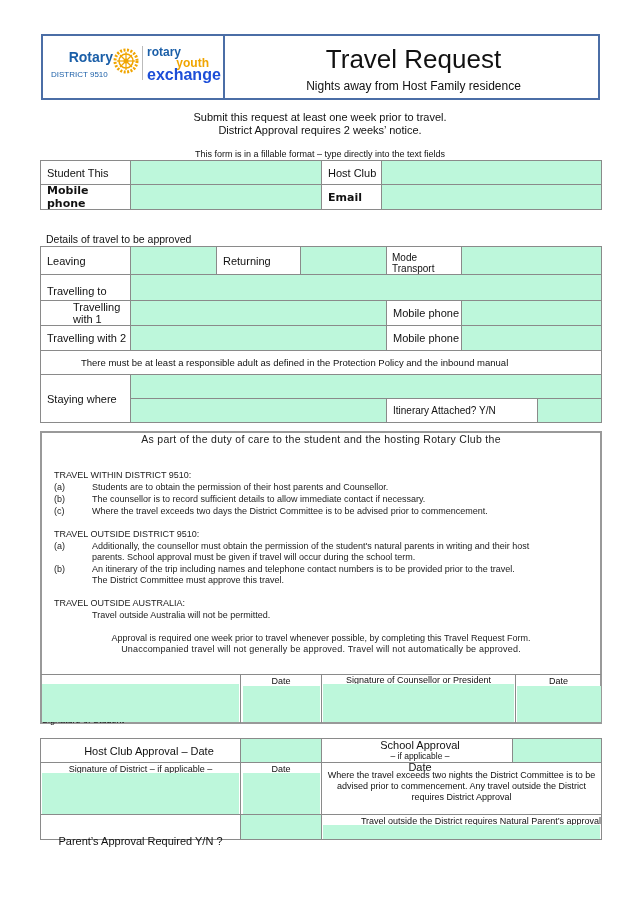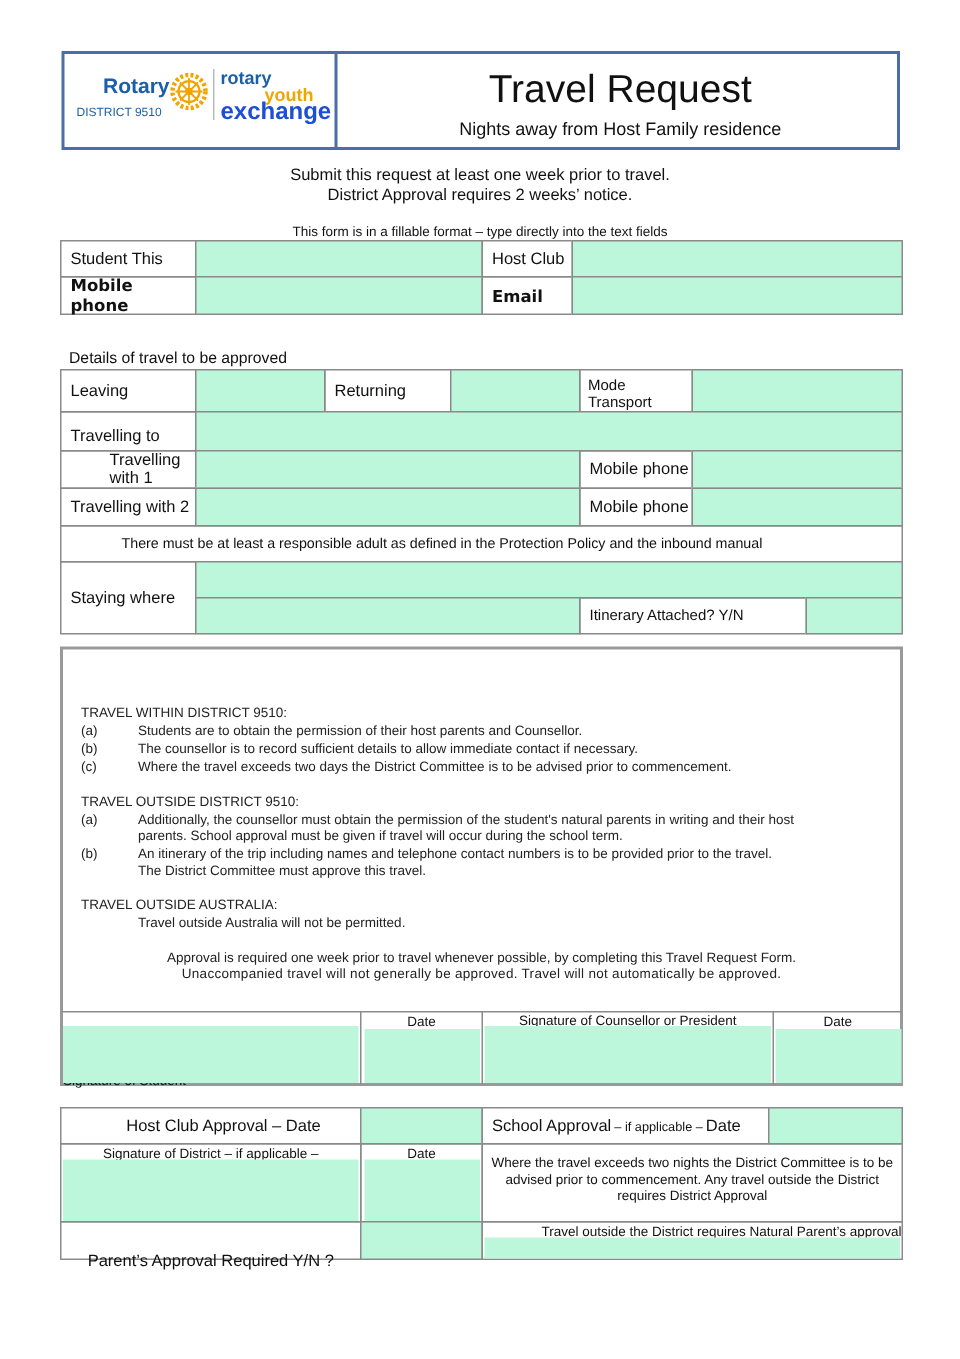--- a/index.html
+++ b/index.html
@@ -92,20 +92,21 @@
 <div class="cell lbl" style="left:40px;top:350px;width:562px;height:25px;font-size:9.5px;padding-left:40px;">There must be at least a responsible adult as defined in the Protection Policy and the inbound manual</div>
 
 <div class="cell lbl" style="left:40px;top:374px;width:91px;height:49px;">Staying where</div>
 <div class="cell field" style="left:130px;top:374px;width:472px;height:25px;"></div>
 <div class="cell field" style="left:130px;top:398px;width:257px;height:25px;"></div>
 <div class="cell lbl" style="left:386px;top:398px;width:152px;height:25px;font-size:10px;">Itinerary Attached?  Y/N</div>
 <div class="cell field" style="left:537px;top:398px;width:65px;height:25px;"></div>
 
 <div class="cell" style="left:40px;top:431px;width:562px;height:293px;border-width:2px;border-color:#999;"></div>
 <div class="abs" style="left:40px;top:433px;width:562px;text-align:center;font-size:10.5px;line-height:12px;letter-spacing:0.3px;color:#222;">
+  <div>As part of the duty of care to the student and the hosting Rotary Club the</div>
 </div>
 
 <div class="abs rules" style="left:54px;top:469px;">TRAVEL WITHIN DISTRICT 9510:</div>
 <div class="abs rules" style="left:54px;top:481px;">(a)</div>
 <div class="abs rules" style="left:92px;top:481px;">Students are to obtain the permission of their host parents and  Counsellor.</div>
 <div class="abs rules" style="left:54px;top:493px;">(b)</div>
 <div class="abs rules" style="left:92px;top:493px;">The counsellor is to record sufficient details to allow immediate contact if  necessary.</div>
 <div class="abs rules" style="left:54px;top:505px;">(c)</div>
 <div class="abs rules" style="left:92px;top:505px;">Where the travel exceeds two days the District Committee is to be advised prior to  commencement.</div>
 
@@ -132,21 +133,21 @@
 <div class="abs field" style="left:42px;top:684px;width:197px;height:38px;"></div>
 <div class="abs" style="left:241px;top:676px;width:80px;text-align:center;font-size:9px;">Date</div>
 <div class="abs field" style="left:243px;top:686px;width:77px;height:36px;"></div>
 <div class="abs" style="left:322px;top:675px;width:193px;text-align:center;font-size:9px;">Signature of Counsellor or President</div>
 <div class="abs field" style="left:323px;top:684px;width:191px;height:38px;"></div>
 <div class="abs" style="left:516px;top:676px;width:85px;text-align:center;font-size:9px;">Date</div>
 <div class="abs field" style="left:517px;top:686px;width:84px;height:36px;"></div>
 
 <div class="cell lbl center" style="left:40px;top:738px;width:201px;height:25px;font-size:11px;">Host Club Approval – Date</div>
 <div class="cell field" style="left:240px;top:738px;width:82px;height:25px;"></div>
-<div class="cell lbl" style="left:321px;top:738px;width:192px;height:25px;font-size:11px;">
+<div class="cell lbl" style="left:321px;top:738px;width:192px;height:25px;font-size:11px;flex-direction:column;">
   <span>School Approval </span>
   <span style="font-size:8.5px;margin:0 2px;">– if applicable –</span>
   <span> Date</span>
 </div>
 <div class="cell field" style="left:512px;top:738px;width:90px;height:25px;"></div>
 
 <div class="cell" style="left:40px;top:762px;width:201px;height:53px;"></div>
 <div class="abs" style="left:40px;top:764px;width:201px;text-align:center;font-size:9px;">Signature of District – if applicable –</div>
 <div class="abs field" style="left:42px;top:773px;width:197px;height:41px;"></div>
 <div class="cell" style="left:240px;top:762px;width:82px;height:53px;"></div>

